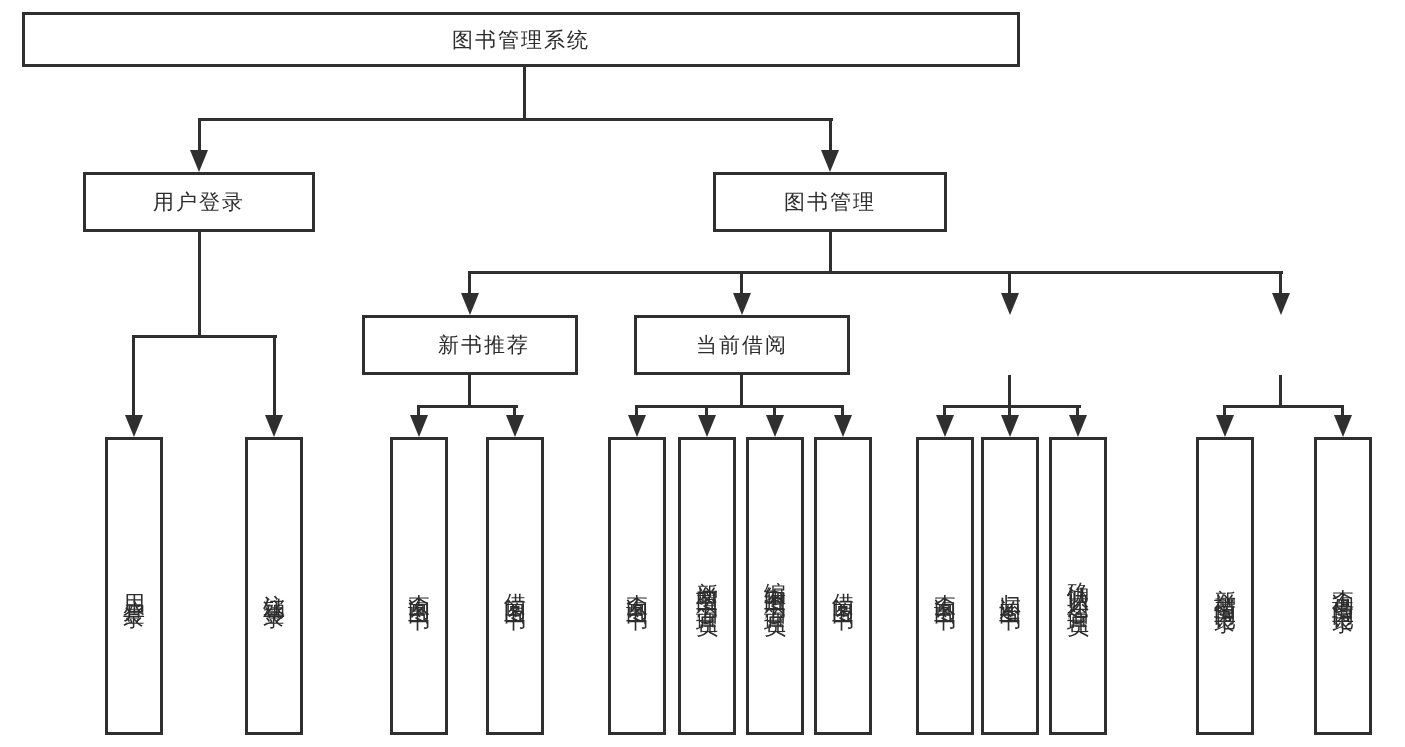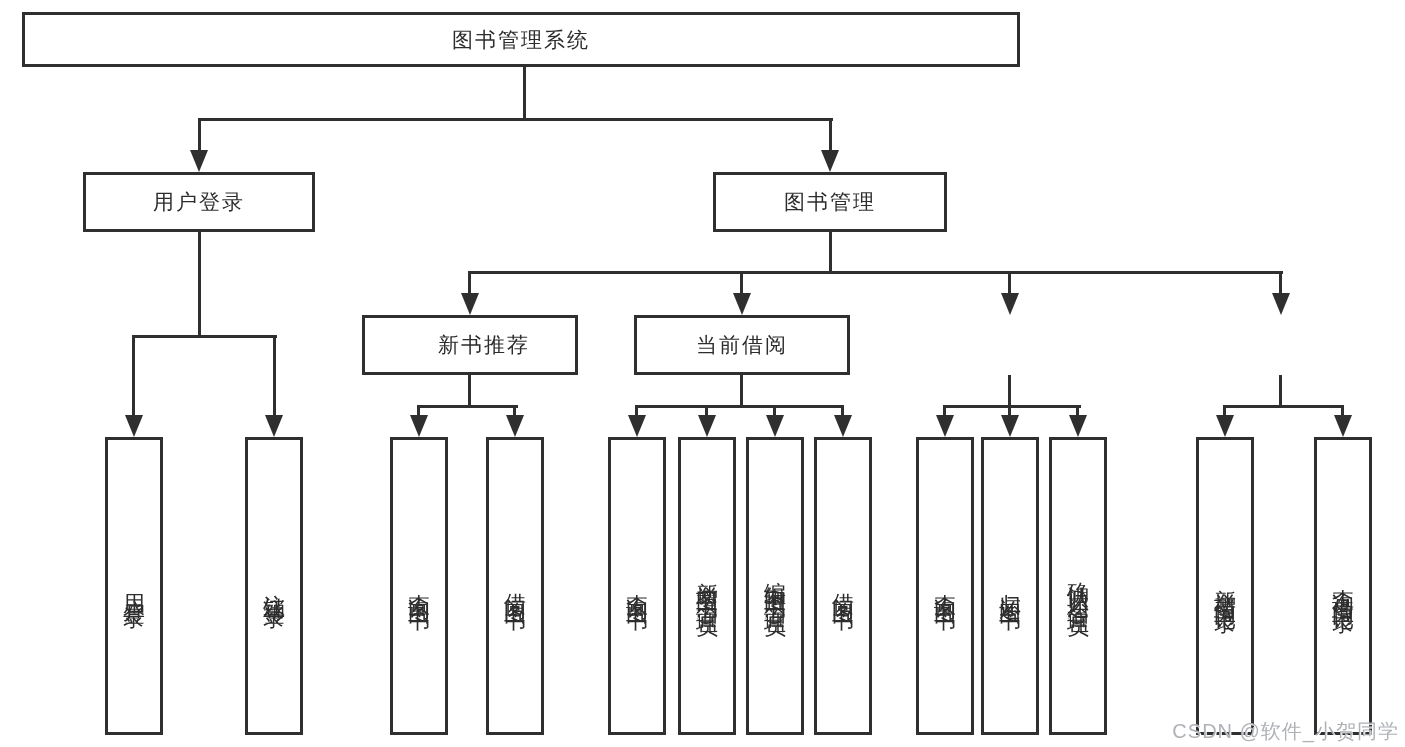--- a/index.html
+++ b/index.html
@@ -132,15 +132,14 @@
   <div class="vbox" style="left:1049px;">
     <span class="vlbl">确认归还（管理员）</span>
   </div>
   <div class="vbox" style="left:1196px;">
     <span class="vlbl">新增借阅记录</span>
   </div>
   <div class="vbox" style="left:1314px;">
     <span class="vlbl">查询借阅记录</span>
   </div>
 
-  <div class="wm">CSDN @软件_小贺同学</div>
 
 </div>
 
 </body></html>

